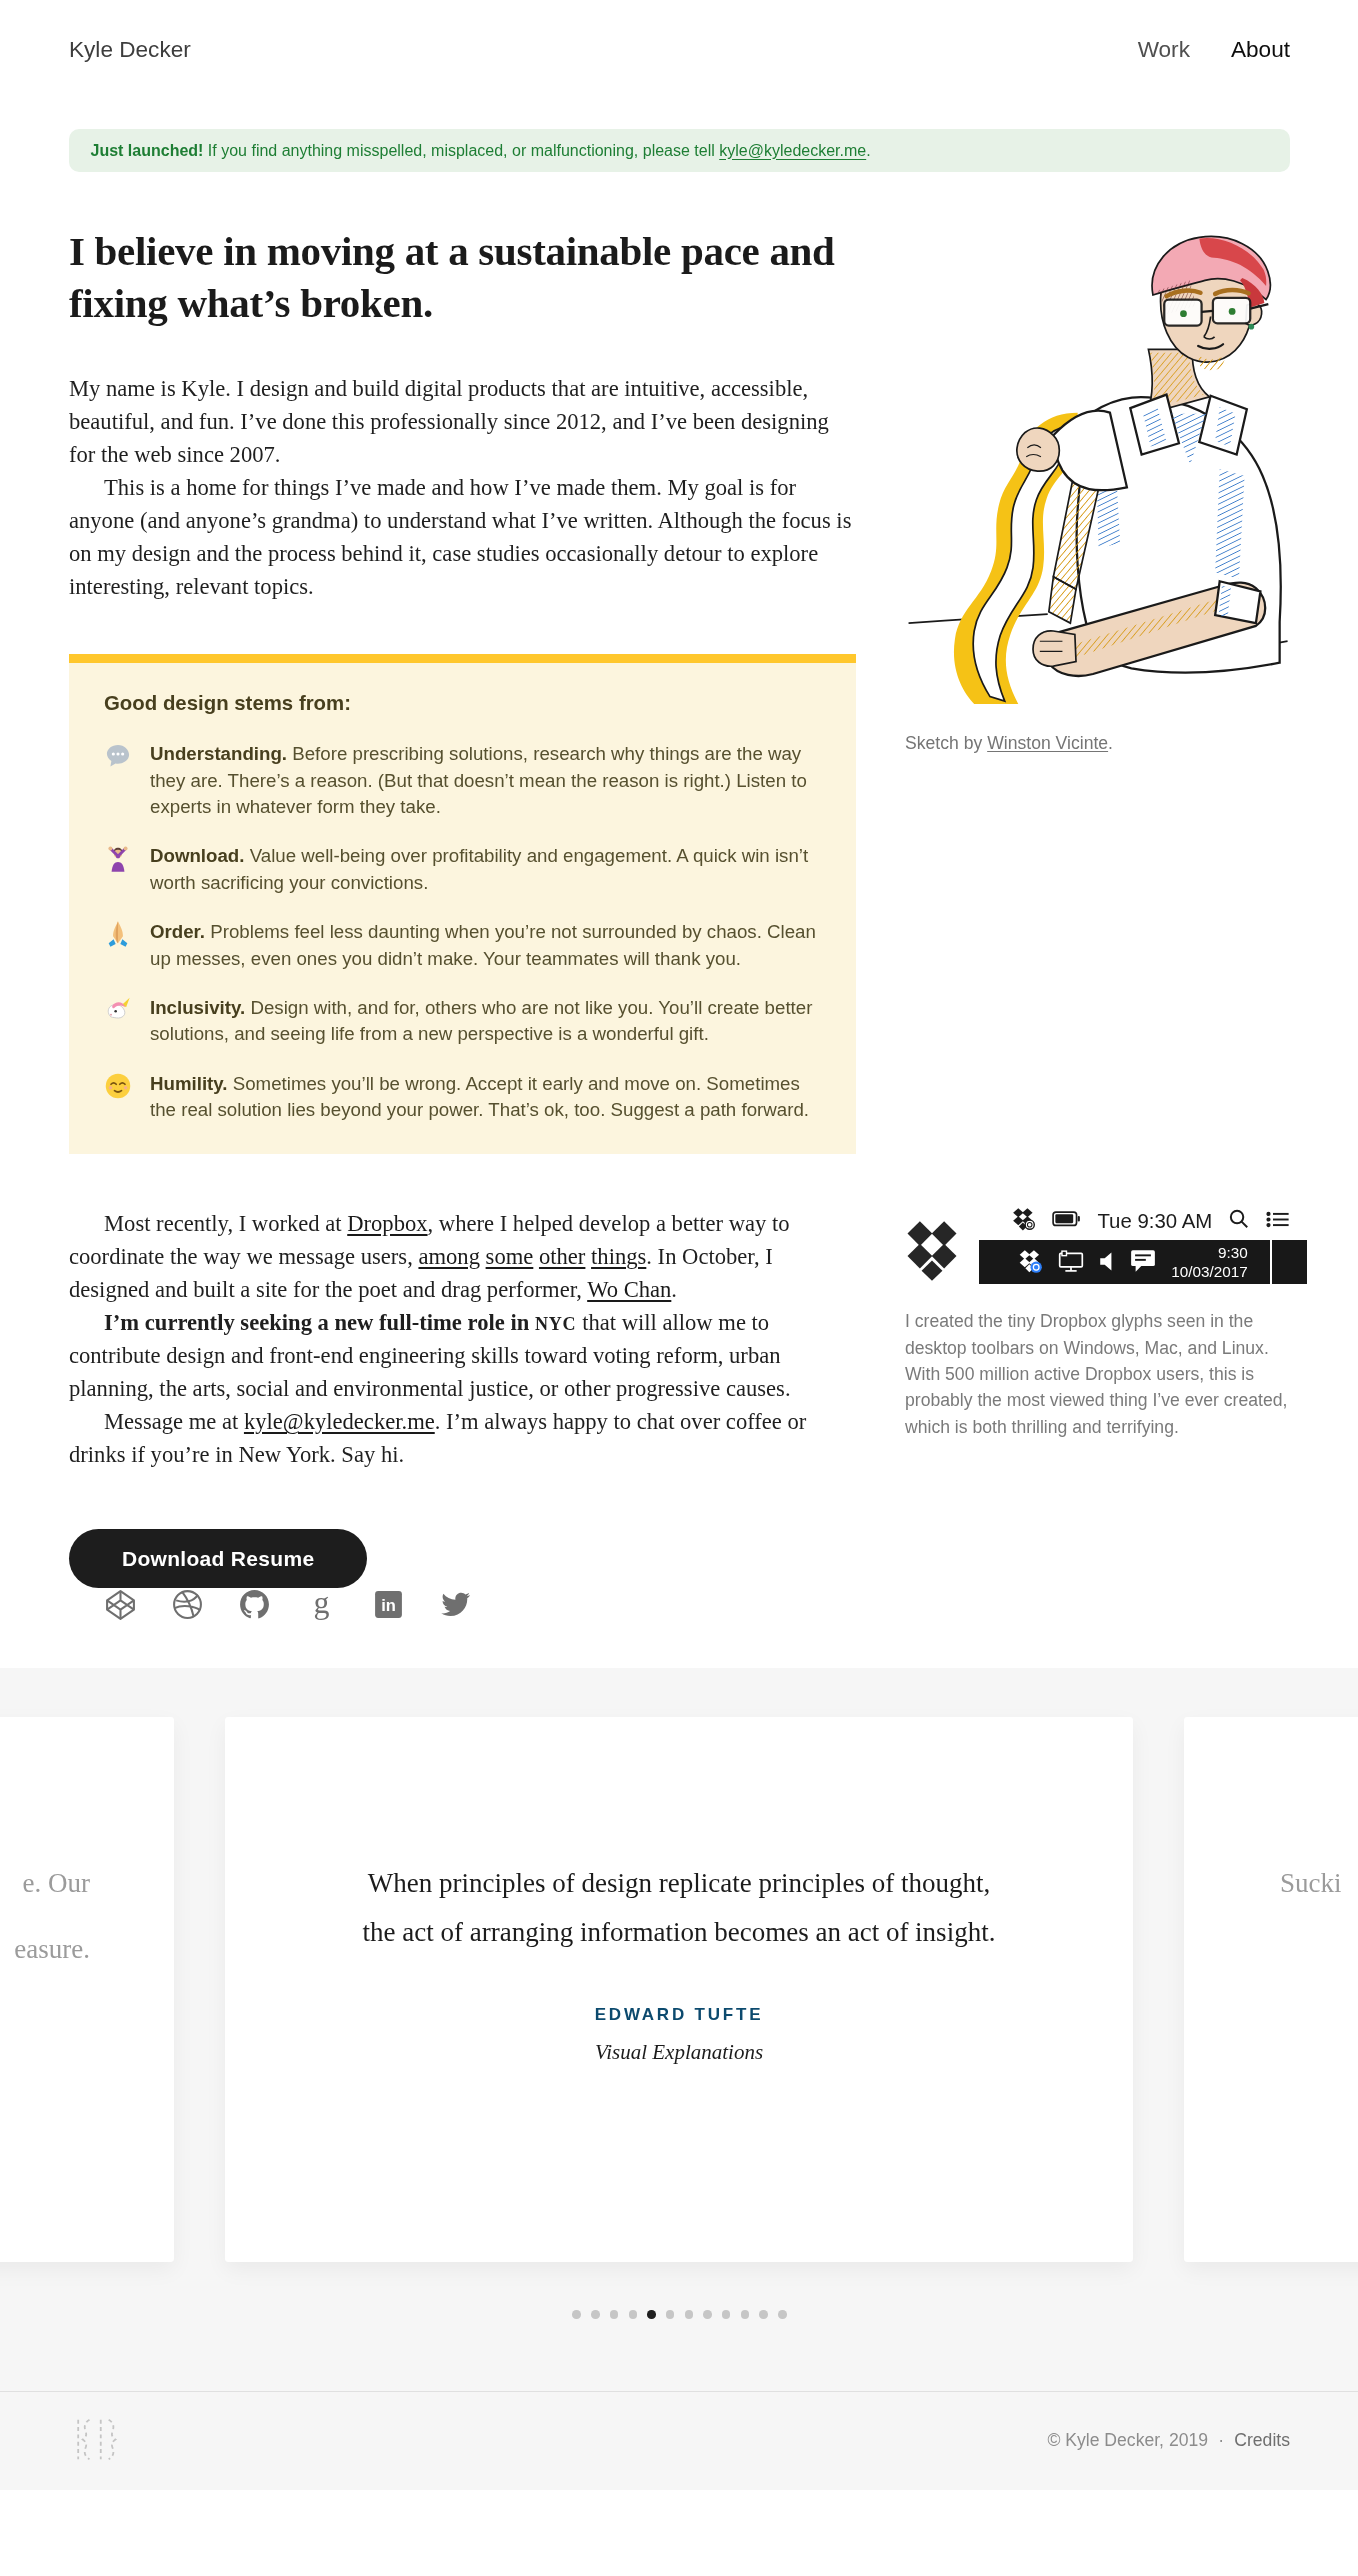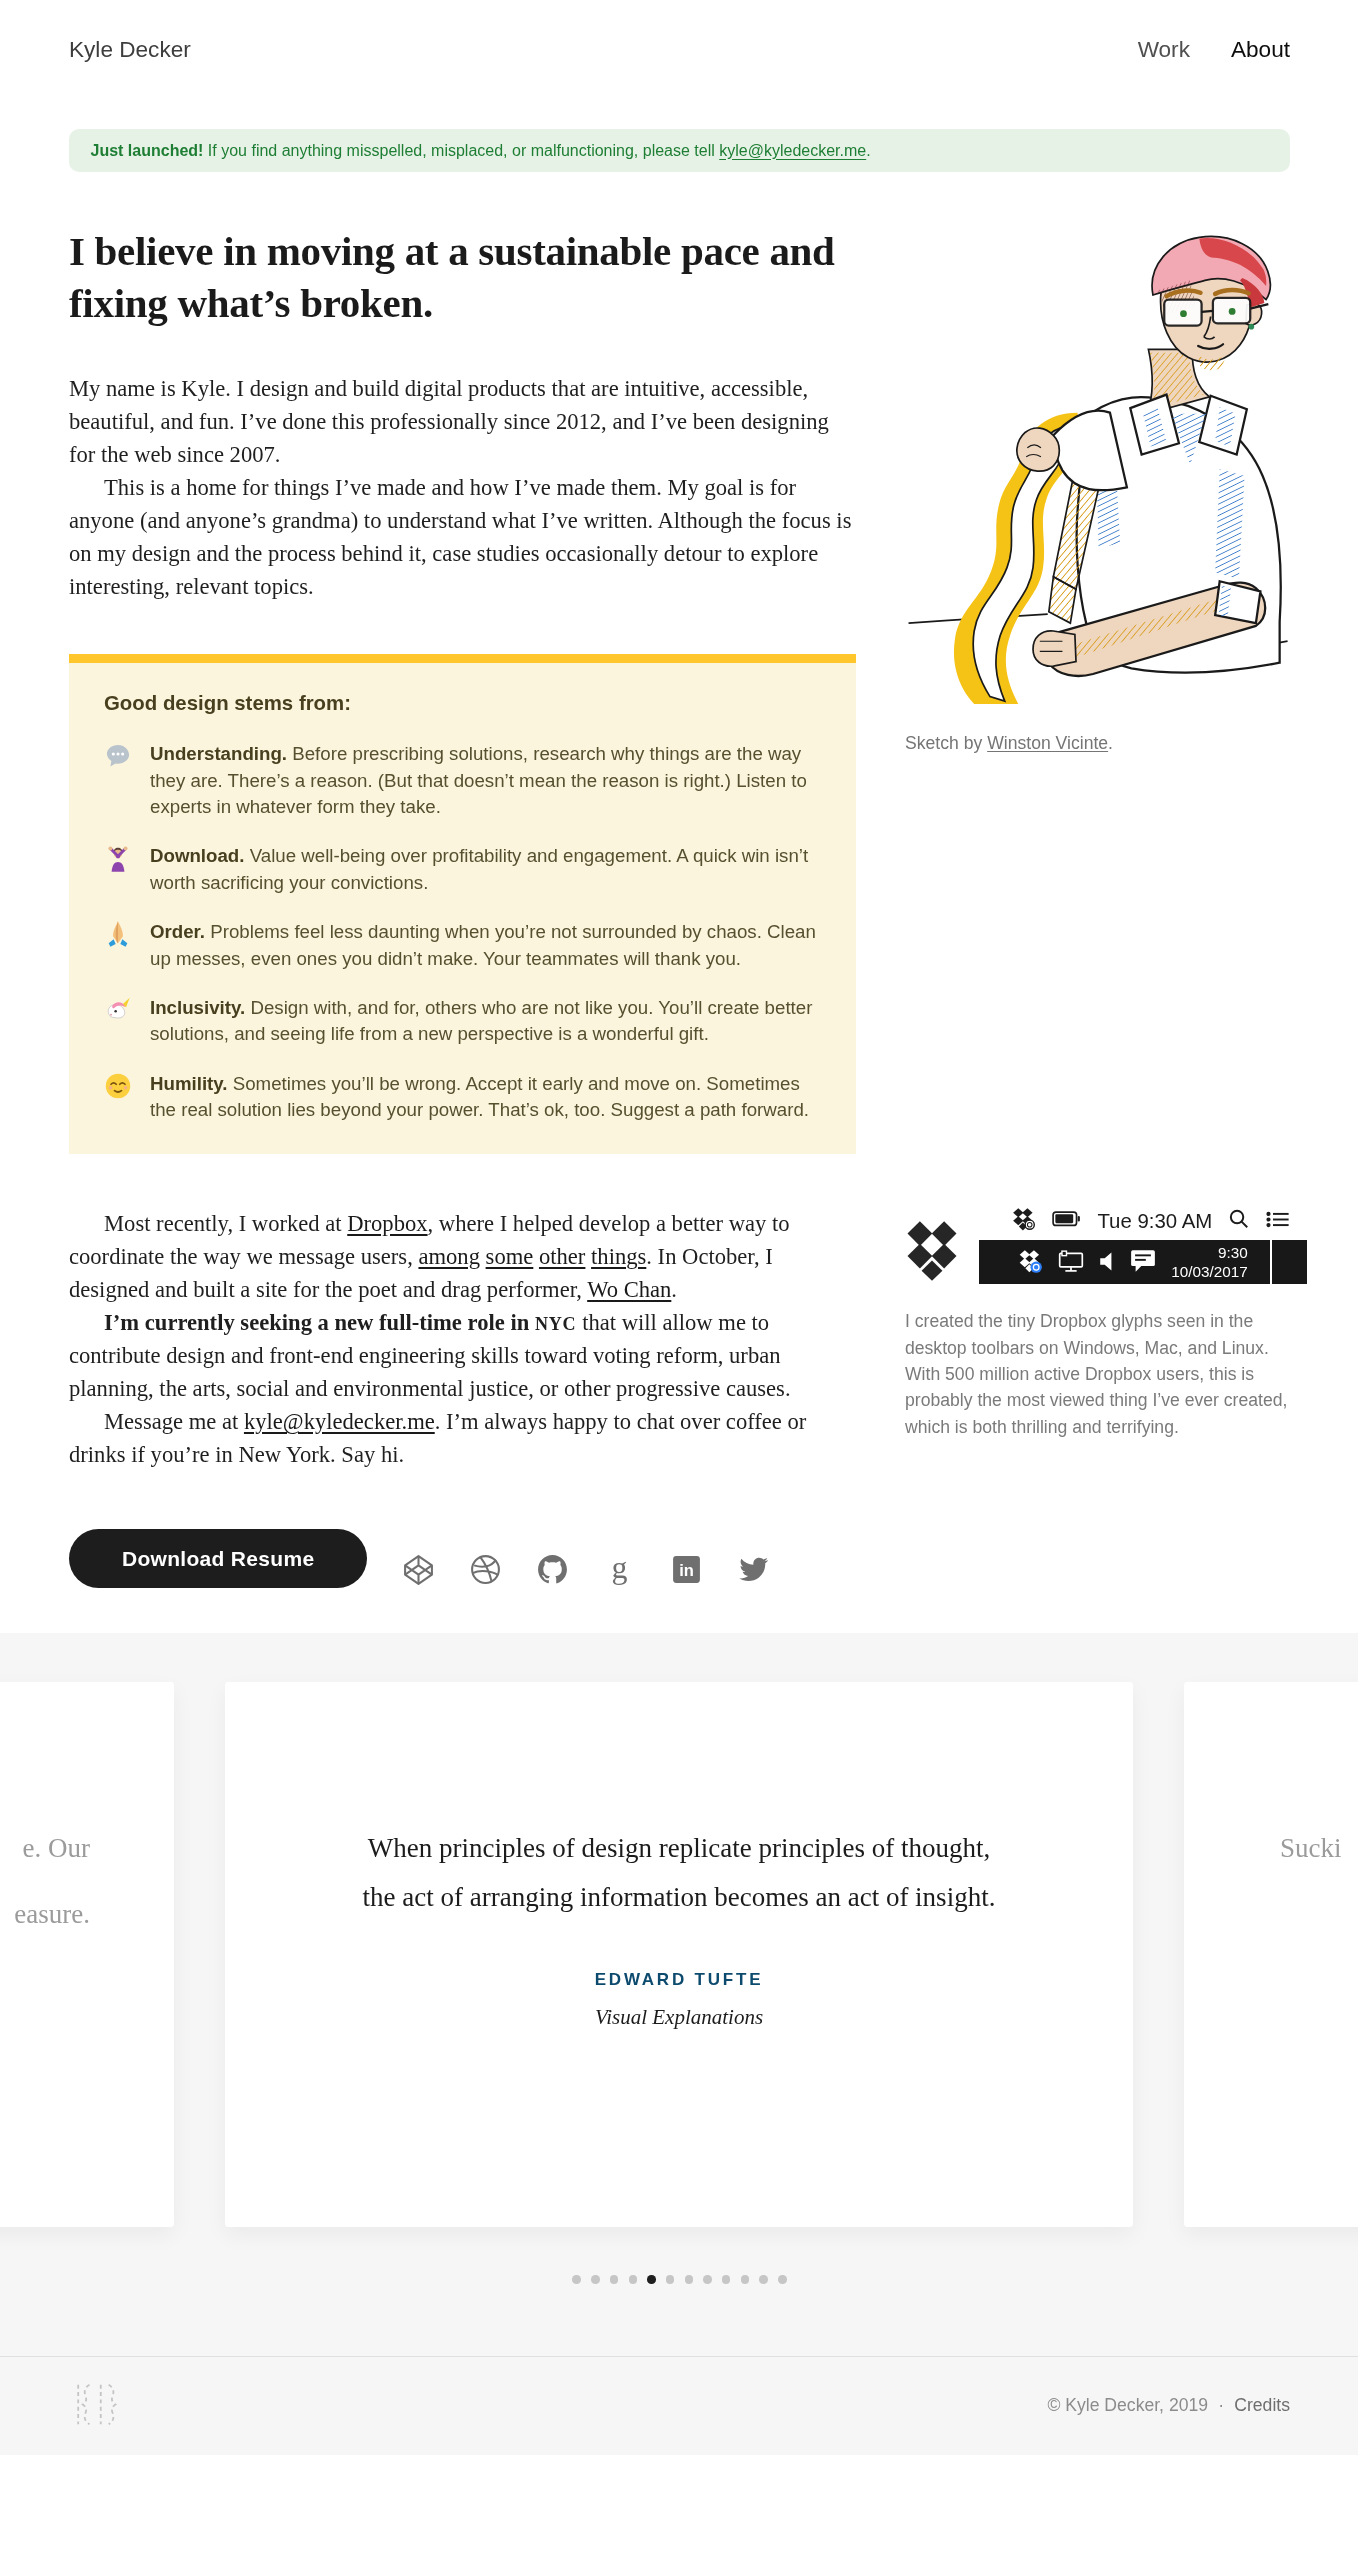--- a/index.html
+++ b/index.html
@@ -50,21 +50,21 @@
   .mac-bar { height: 27px; display: flex; align-items: center; gap: 16px; padding-left: 33px; color: #1c1c1c;
              font-family: "Liberation Sans", sans-serif; font-size: 20.4px; }
   .win-bar { height: 44px; background: #181818; display: flex; align-items: center; justify-content: flex-end;
              gap: 14.7px; padding-right: 11.3px; color: #ffffff; padding-left: 39px; }
   .win-time { font-family: "Liberation Sans", sans-serif; font-size: 15.3px; line-height: 1.25; text-align: right; }
   .win-sliver { width: 1.7px; height: 44px; background: #ffffff; margin-left: 8px; }
   .win-endpad { width: 9px; }
   .aside-caption { margin-top: 24px; font-family: "Liberation Sans", sans-serif; font-size: 17.6px; line-height: 1.5; color: #7a7a7a; }
 
   
-  .resume-row { display: flex; align-items: flex-end; margin: 57px 69px 0; }
+  .resume-row { display: flex; align-items: flex-start; margin: 57px 69px 0; flex-direction: column; }
   .resume-btn { background: #1d1d1d; color: #ffffff; border: none; border-radius: 34px; height: 59px; padding: 0 53px;
                 font-family: "Liberation Sans", sans-serif; font-weight: bold; font-size: 21px; letter-spacing: 0.3px; cursor: pointer; }
   .social-row { display: flex; align-items: center; gap: 34px; margin-left: 35px; }
   .social-link { display: block; cursor: pointer; }
 
   
   .quote-section { margin-top: 45px; background: #f6f6f6; padding-top: 49px; overflow: hidden; }
   .track { display: flex; gap: 51px; margin-left: -734px; }
   .card { flex: 0 0 908px; min-height: 545px; background: #ffffff; border-radius: 3.4px;
           box-shadow: 0 8px 22.6px rgba(0,0,0,0.05); }

